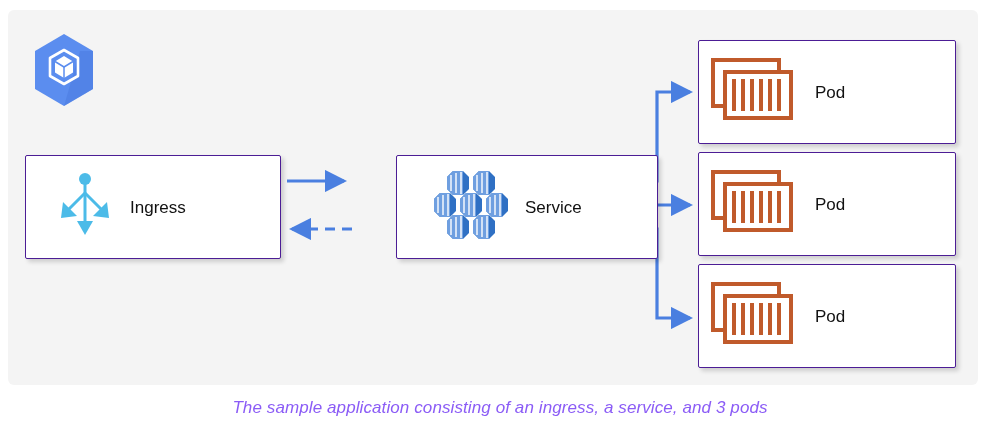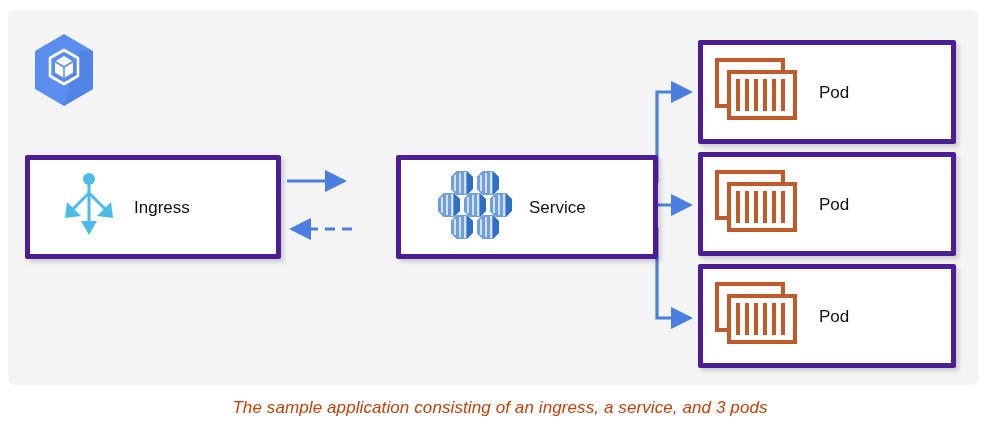--- a/index.html
+++ b/index.html
@@ -34,21 +34,21 @@
     left: 24px;
     top: 22px;
     width: 64px;
     height: 76px;
   }
 
   
   .node-box {
     position: absolute;
     background: #ffffff;
-    border: 5px solid #4c1d95;
+    border: 1px solid #4c1d95;
     border-radius: 2px;
     box-shadow: 3px 3px 4px rgba(0,0,0,0.16);
     box-sizing: border-box;
     display: flex;
     align-items: center;
   }
   .node-icon {
     flex: 0 0 auto;
     display: block;
   }
@@ -92,21 +92,21 @@
 
   
   #caption {
     position: absolute;
     left: 0;
     top: 398px;
     width: 1000px;
     text-align: center;
     font-size: 17px;
     font-style: italic;
-    color: #c2410c;
+    color: #8b5cf6;
     letter-spacing: 0.1px;
   }
 </style>
 </head>
 <body>
 
 <div id="diagram-panel">
 
   <div id="gke-logo">
     <svg width="64" height="76" viewBox="0 0 64 76" xmlns="http://www.w3.org/2000/svg">

